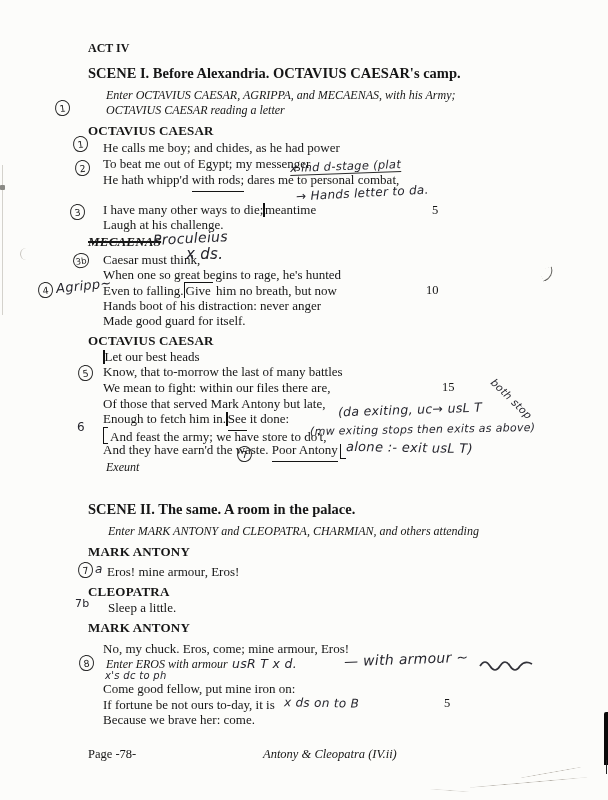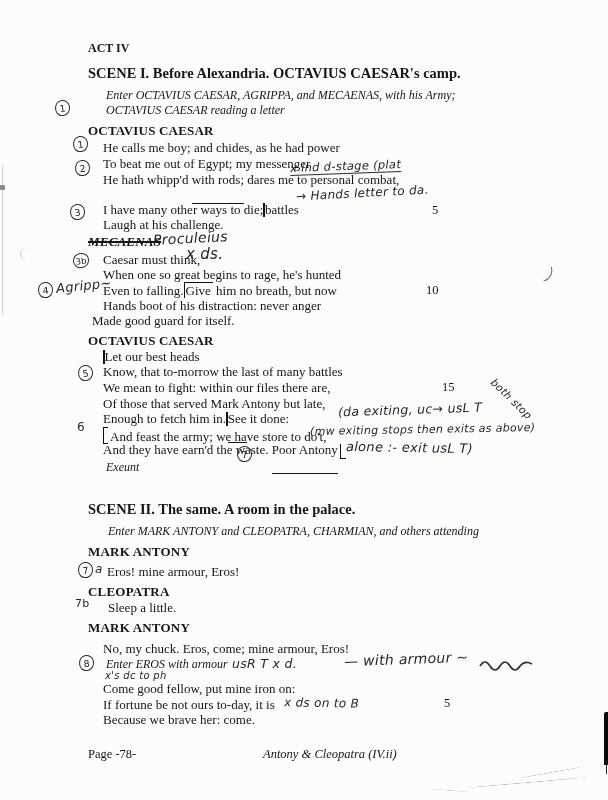--- a/index.html
+++ b/index.html
@@ -9,21 +9,21 @@
     font-family:"Liberation Serif", serif; color:#161616;
   }
   .abs { position:absolute; white-space:nowrap; }
   .t  { font-size:13px; line-height:15px; }
   .h1 { font-weight:bold; font-size:12px; }
   .h2 { font-weight:bold; font-size:14.5px; }
   .sp { font-weight:bold; font-size:13px; letter-spacing:.2px; }
   .i  { font-style:italic; font-size:12px; }
   .num { font-size:12.5px; }
   .strike { text-decoration:line-through; text-decoration-thickness:1.8px;font-style:italic; }
-  .u { border-bottom:1.3px solid #141414; padding-bottom:16px; }
+  .u { border-bottom:1.3px solid #141414; padding-bottom:4px; }
   .hw {
     font-family:"DejaVu Sans", sans-serif; font-style:italic;
     color:#26262e; font-size:11.5px; letter-spacing:.3px;
   }
   .circ {
     display:inline-flex; align-items:center; justify-content:center;
     width:15px; height:16px; box-sizing:border-box;
     border:1.4px solid #2a2a2a; border-radius:48% 55% 50% 45% / 55% 45% 52% 50%;
     font-family:"DejaVu Sans", sans-serif; font-style:normal;
     font-size:9.5px; color:#222; transform:rotate(-7deg); background:transparent;
@@ -58,41 +58,41 @@
 
   <div class="abs circ" style="top:160px; left:75px">2</div>
   <div class="abs t" style="top:156px; left:103px">To beat me out of Egypt; my messenger</div>
   <div class="abs hw hw-underline" style="top:159px; left:290px; transform:rotate(-2deg)">x ind   d-stage (plat</div>
 
   <div class="abs t" style="top:172px; left:103px"><span>He hath whipp'd </span><span class="u">with rods;</span><span> dares me to personal combat,</span></div>
 
   <div class="abs hw" style="top:186px; left:296px; font-size:12px; transform:rotate(-3deg)">→ Hands letter to da.</div>
 
   <div class="abs circ" style="top:204px; left:70px">3</div>
-  <div class="abs t" style="top:202px; left:103px"><span>I have many other ways to die;</span><span class="bar"></span><span>battles</span></div>
+  <div class="abs t" style="top:202px; left:103px"><span>I have many other ways to die;</span><span class="bar"></span><span>meantime</span></div>
   <div class="abs num" style="top:203px; left:432px">5</div>
 
   <div class="abs t" style="top:217px; left:103px">Laugh at his challenge.</div>
 
   <div class="abs sp strike" style="top:234px; left:88px">MECAENAS</div>
   <div class="abs hw" style="top:230px; left:153px; font-size:14px; transform:rotate(-3deg)">Proculeius</div>
 
   <div class="abs circ small" style="top:253px; left:73px">3b</div>
   <div class="abs t" style="top:252px; left:103px">Caesar must think,</div>
   <div class="abs hw" style="top:245px; left:186px; font-size:15px">x ds.</div>
 
   <div class="abs t" style="top:267px; left:103px">When one so great begins to rage, he's hunted</div>
 
   <div class="abs circ" style="top:282px; left:38px">4</div>
   <div class="abs hw" style="top:278px; left:56px; font-size:13px; transform:rotate(-6deg)">Agripp~</div>
   <div class="abs t" style="top:283px; left:103px"><span>Even to falling.</span><span class="topleftbox">Give</span><span> him no breath, but now</span></div>
   <div class="abs num" style="top:283px; left:426px">10</div>
 
   <div class="abs t" style="top:298px; left:103px">Hands boot of his distraction: never anger</div>
-  <div class="abs t" style="top:313px; left:92px">Made good guard for itself.</div>
+  <div class="abs t" style="top:313px; left:103px">Made good guard for itself.</div>
 
   <div class="abs sp" style="top:333px; left:88px">OCTAVIUS CAESAR</div>
 
   <div class="abs t" style="top:349px; left:103px"><span class="bar"></span><span>Let our best heads</span></div>
 
   <div class="abs circ" style="top:365px; left:78px">5</div>
   <div class="abs t" style="top:380px; left:103px">We mean to fight: within our files there are,</div>
 
   <div class="abs t" style="top:364px; left:103px">Know, that to-morrow the last of many battles</div>
   <div class="abs num" style="top:380px; left:442px">15</div>

